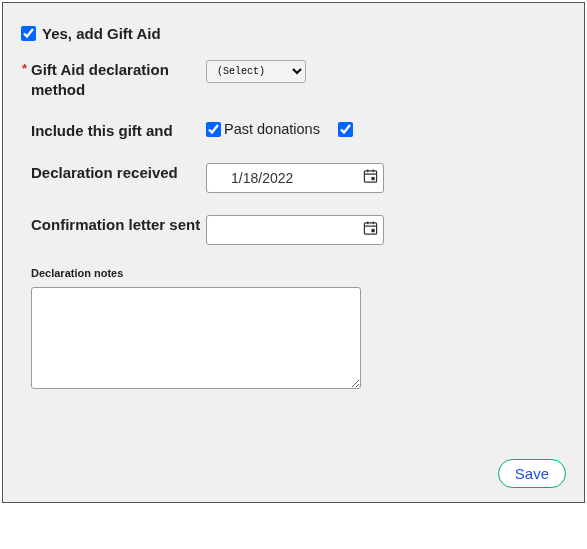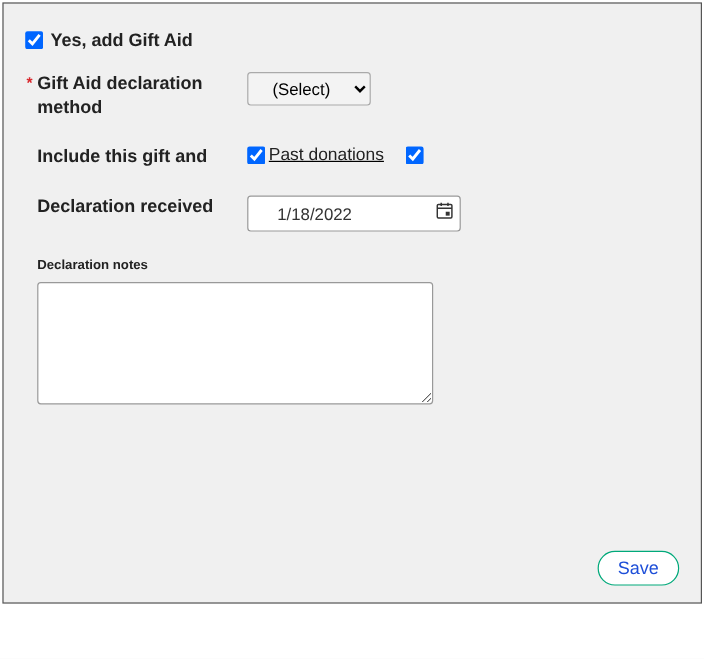--- a/index.html
+++ b/index.html
@@ -52,37 +52,37 @@
       color: #d9262b;
       position: absolute;
       left: -9px;
       top: 1px;
       font-size: 13px;
     }
     .control-col {
       flex: 1;
     }
     select {
-      font-size: 14px;
-      padding: 4px 16px;
+      font-size: 10px;
+      padding: 4px 6px;
       border: 1px solid #aaa;
       border-radius: 3px;
       background: #f3f3f3;
       min-width: 100px;
+      font-family: Liberation Mono, monospace;
     }
     .check-group {
       display: flex;
       gap: 18px;
       align-items: center;
     }
     .check-item {
       display: flex;
       align-items: center;
       gap: 3px;
-      text-decoration: underline;
     }
     .check-item span {
       font-size: 14.5px;
       color: #222;
     }
     .date-wrap {
       position: relative;
       width: 178px;
     }
     .date-input {
@@ -186,20 +186,37 @@
                 <line x1="1.5" y1="6" x2="14.5" y2="6" stroke="#333" stroke-width="1.3"></line>
                 <line x1="5" y1="1" x2="5" y2="4" stroke="#333" stroke-width="1.3"></line>
                 <line x1="11" y1="1" x2="11" y2="4" stroke="#333" stroke-width="1.3"></line>
                 <rect x="9" y="9" width="3.5" height="3.5" fill="#333"></rect>
               </svg>
           </span>
         </div>
       </div>
     </div>
 
+    <div class="form-row">
+      <div class="label-col">Confirmation letter sent</div>
+      <div class="control-col">
+        <div class="date-wrap">
+          <input type="text" class="date-input" value="" style="">
+          <span class="cal-icon">
+            <svg width="15" height="15" viewBox="0 0 16 16">
+                <rect x="1.5" y="2.5" width="13" height="12" rx="1" fill="none" stroke="#333" stroke-width="1.3"></rect>
+                <line x1="1.5" y1="6" x2="14.5" y2="6" stroke="#333" stroke-width="1.3"></line>
+                <line x1="5" y1="1" x2="5" y2="4" stroke="#333" stroke-width="1.3"></line>
+                <line x1="11" y1="1" x2="11" y2="4" stroke="#333" stroke-width="1.3"></line>
+                <rect x="9" y="9" width="3.5" height="3.5" fill="#333"></rect>
+              </svg>
+          </span>
+        </div>
+      </div>
+    </div>
 
     <div>
       <div class="notes-label">Declaration notes</div>
       <textarea style=""></textarea>
     </div>
 
   </div>
 
   <div class="button-row">
     <button class="save-btn">Save</button>

